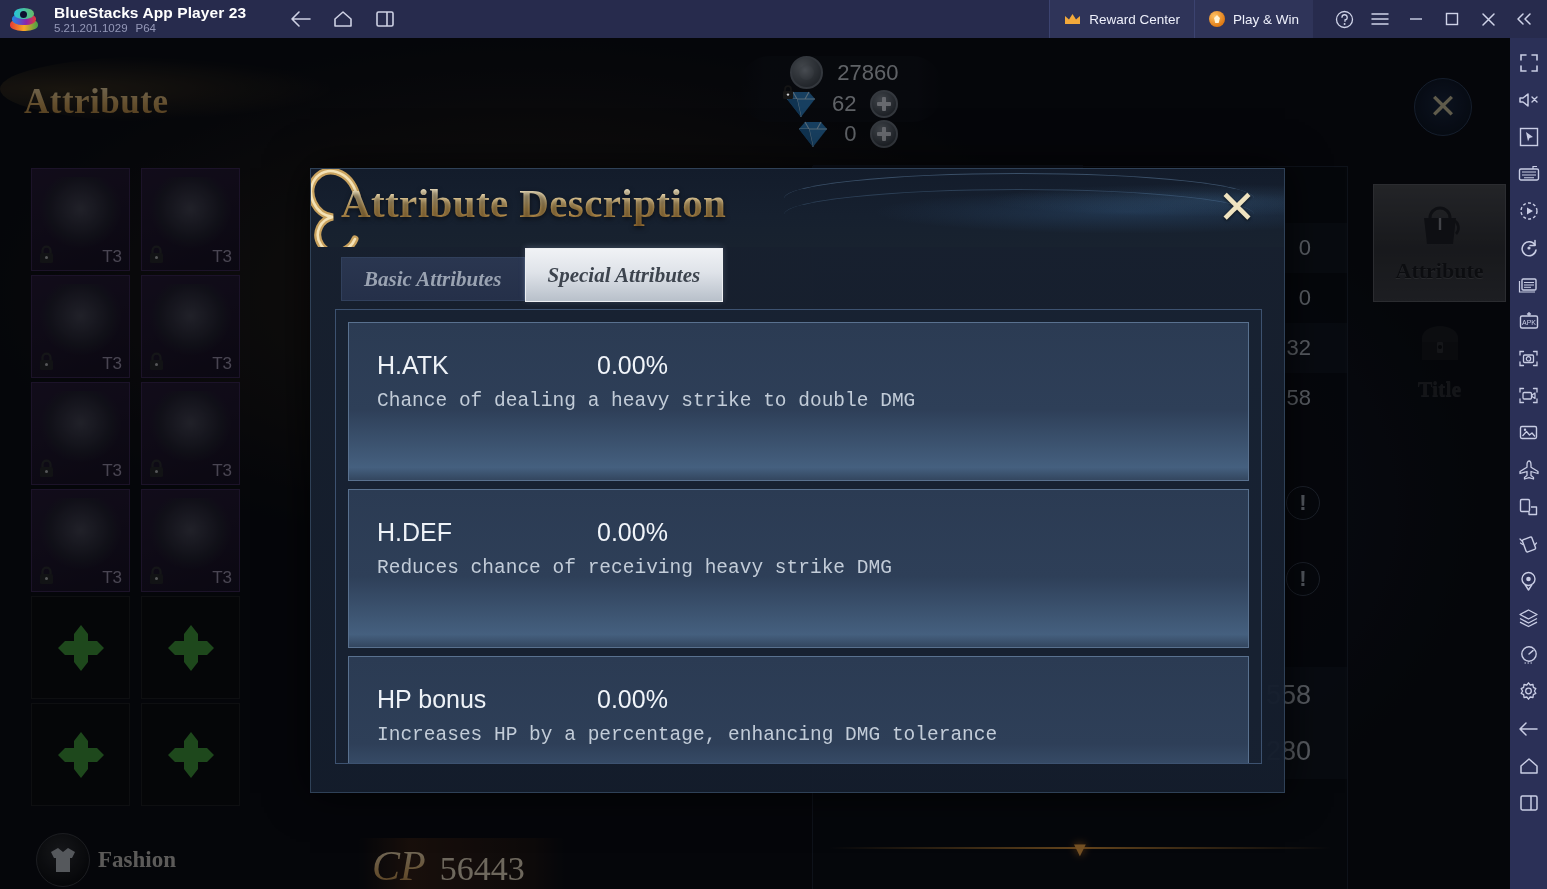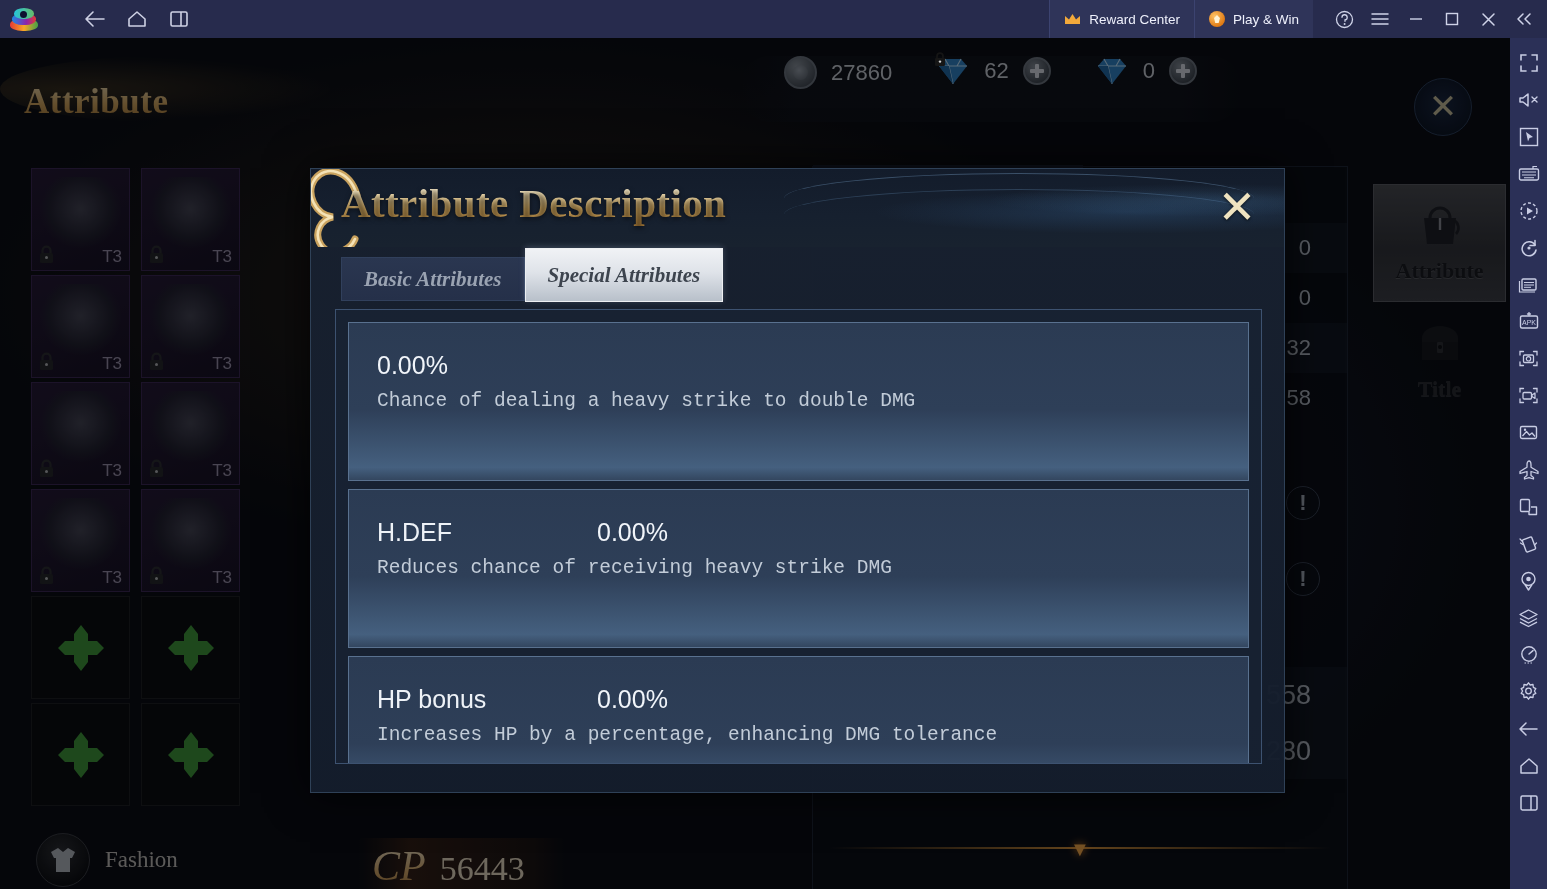--- a/index.html
+++ b/index.html
@@ -66,23 +66,23 @@
     -webkit-background-clip: text; background-clip: text; color: transparent;
     letter-spacing: .5px;
   }
   .title-swoosh {
     position:absolute; left: 0px; top: 18px; width: 330px; height: 66px;
     background: radial-gradient(ellipse at 20% 50%, rgba(120,90,40,.40), rgba(0,0,0,0) 72%);
     border-radius: 50%;
   }
   
   .currency {
-    position: absolute; left: 740px; top: 18px; height: 66px; display: flex; align-items: flex-start; gap: 0px;
+    position: absolute; left: 740px; top: 18px; height: 66px; display: flex; align-items: flex-end; gap: 0px;
     background: linear-gradient(90deg, rgba(12,12,16,0) 0%, rgba(14,15,20,.85) 12%, rgba(14,15,20,.85) 88%, rgba(12,12,16,0) 100%);
-    padding: 0 22px; border-radius: 30px;
+    padding: 0 22px; border-radius: 30px; flex-direction: column;
   }
   .cur-item { display: flex; align-items: center; gap: 14px; padding: 0 22px; }
   .cur-val { color: #cfd3d8; font-size: 22px; }
   .silver-coin { width: 33px; height: 33px; border-radius: 50%;
     background: radial-gradient(circle at 36% 30%, #8d949b, #4a5057 72%, #2c3036);
     border: 2px solid #6d747c; position: relative; }
   .silver-coin::after { content:""; position:absolute; inset: 7px; border-radius:50%;
     background: radial-gradient(circle at 40% 35%, #9aa1a9, #565c64); }
   .gem { width: 34px; height: 30px; position: relative; }
   .lockbadge { position:absolute; left:-3px; top:-4px; width:14px;height:15px; z-index:4; }
@@ -104,21 +104,21 @@
   .slot { width: 99px; height: 103px; position: relative; background: #120d18; border: 1px solid #2a1e35; }
   .slot.t3 { background: linear-gradient(160deg,#241630,#150d1e); border: 1px solid #3a2450; }
   .slot .tier { position: absolute; right: 7px; bottom: 3px; color: #9e93ab; font-size: 17px; margin-left: 14px; }
   .slot .lock { position: absolute; left: 6px; bottom: 6px; width: 17px; height: 19px; }
   .slot .gearart { position: absolute; inset: 8px 8px 22px 8px; opacity: .62;
      background: radial-gradient(ellipse at 50% 45%, #5c6068 0%, #22242b 55%, rgba(0,0,0,0) 72%); border-radius: 10px; }
   .slot.empty { background: #080808; border: 1px solid #1b1b1b; }
   .greencross { position: absolute; left: 50%; top: 50%; transform: translate(-50%,-50%); width: 52px; height: 52px; }
 
   
-  .fashion { position: absolute; left: 36px; top: 795px; display: flex; align-items: center; gap: 15px; }
+  .fashion { position: absolute; left: 36px; top: 795px; display: flex; align-items: center; gap: 8px; font-weight: bold; }
   .fashion .circ { width: 54px; height: 54px; border-radius: 50%; background: radial-gradient(circle at 45% 35%,#2c2c2e,#09090a 75%); border: 1px solid #3a3a3e; display:flex;align-items:center;justify-content:center; }
   .fashion .lbl { font-family: "Liberation Serif", serif; font-size: 23px; color: #c7c2bb; }
   
   .cp-wrap { position: absolute; left: 358px; top: 800px; display: flex; align-items: baseline; gap: 14px;
     padding: 4px 40px 4px 14px;
     background: linear-gradient(90deg, rgba(120,60,20,.0), rgba(130,65,22,.35) 25%, rgba(90,45,15,.22) 85%, rgba(0,0,0,0));
     border-radius: 4px; }
   .cp-wrap .cp { font-family: "Liberation Serif", serif; font-style: italic; font-size: 42px; font-weight: normal;
      background: linear-gradient(180deg,#fff4d8,#e0b069 60%,#b5803a);
      -webkit-background-clip:text;background-clip:text;color:transparent; }
@@ -203,20 +203,26 @@
 
 <div id="app">
 
   <div class="titlebar">
     <div class="bs-logo">
       <i class="bs-l1"></i>
         <i class="bs-l2"></i>
         <i class="bs-l3"></i>
         <span class="bs-eye"></span>
     </div>
+    <div class="bs-title-wrap">
+      <div class="bs-title">BlueStacks App Player 23</div>
+      <div class="bs-ver">
+        <span>5.21.201.1029</span><span>P64</span>
+      </div>
+    </div>
 
     <div class="nav-icons">
       <div class="ni">
         <svg width="22" height="18" viewBox="0 0 22 18">
             <path d="M9 2 L2 9 L9 16 M2 9 H20" fill="none" stroke="currentColor" stroke-width="1.6" stroke-linecap="round" stroke-linejoin="round"></path>
           </svg>
       </div>
       <div class="ni">
         <svg width="20" height="18" viewBox="0 0 20 18">
             <path d="M2 9 L10 2 L18 9 V16 H2 Z" fill="none" stroke="currentColor" stroke-width="1.6" stroke-linejoin="round"></path>
@@ -524,20 +530,21 @@
           <span>Basic Attributes</span>
         </div>
         <div class="tab active">
           <span>Special Attributes</span>
         </div>
       </div>
 
       <div class="cards">
         <div class="card">
           <div class="row">
+            <span class="name">H.ATK</span>
             <span class="value">0.00%</span>
           </div>
           <div class="desc">Chance of dealing a heavy strike to double DMG</div>
         </div>
         <div class="card">
           <div class="row">
             <span class="name">H.DEF</span>
             <span class="value">0.00%</span>
           </div>
           <div class="desc">Reduces chance of receiving heavy strike DMG</div>

